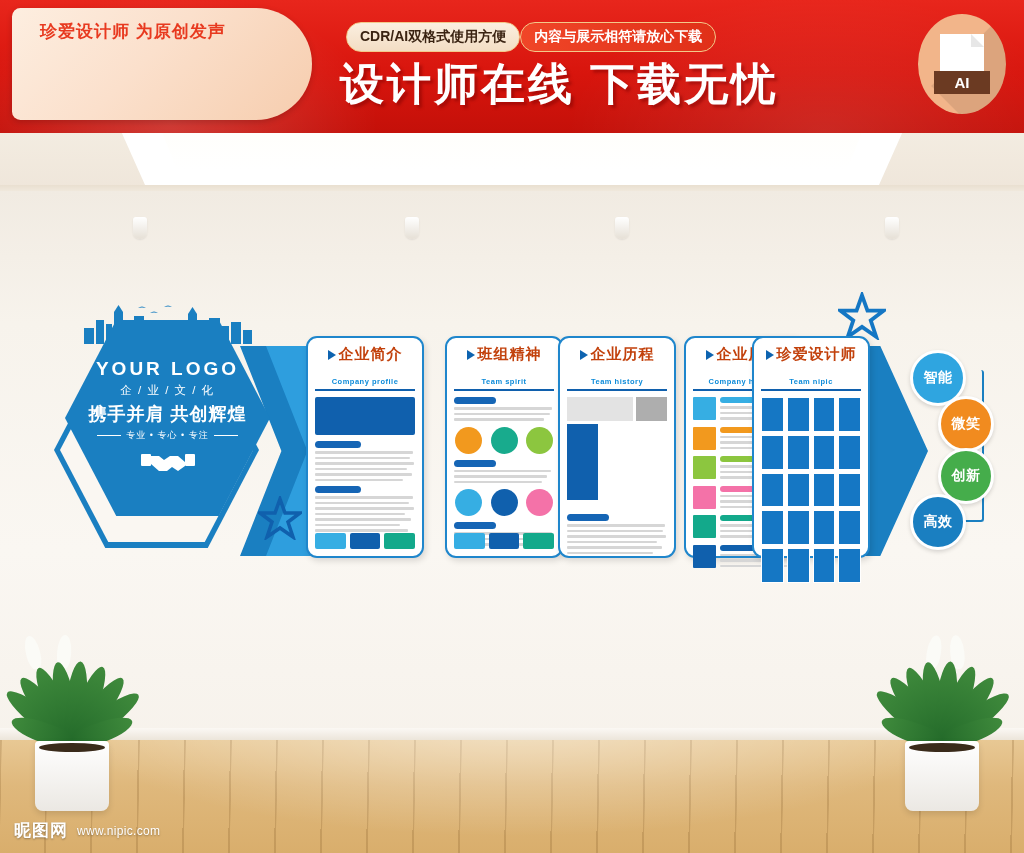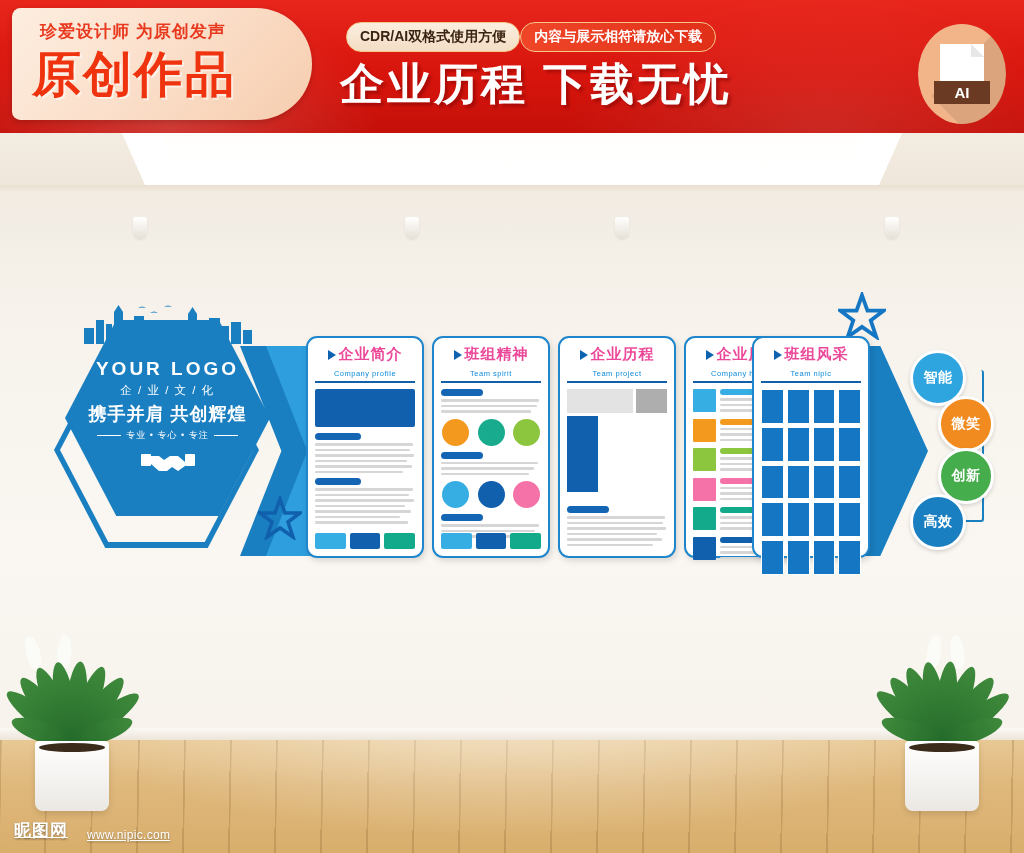--- a/index.html
+++ b/index.html
@@ -25,21 +25,21 @@
 
   .pill-wrap{position:absolute;left:340px;top:22px;height:30px;display:flex;align-items:stretch;}
   .pill{display:flex;align-items:center;justify-content:center;border-radius:16px;
     font-size:14px;font-weight:bold;padding:0 13px;white-space:nowrap;}
   .pill-a{background:linear-gradient(90deg,#f04628,#e03018);color:#fff;border:1.5px solid #f3c98a;}
   .pill-b{background:linear-gradient(180deg,#fbefe0,#f3ddc4);color:#3a2312;border:1.5px solid #f3c98a;margin-left:6px;}
 
   .headline{position:absolute;left:340px;top:55px;font-size:44px;font-weight:bold;color:#fff;
     letter-spacing:3px;white-space:nowrap;text-shadow:3px 3px 3px rgba(120,0,0,.45);}
 
-  .fmt-badges{position:absolute;right:18px;top:24px;display:flex;gap:14px;flex-direction:column;}
+  .fmt-badges{position:absolute;right:18px;top:14px;display:flex;gap:14px;flex-direction:column;}
   .fmt{position:relative;width:88px;height:100px;border-radius:44px/50px;overflow:hidden;
     display:flex;align-items:center;justify-content:center;}
   .fmt.ai{background:#f2b58a;}
   .fmt.cdr{background:#92d664;}
   .fmt .shadow{position:absolute;left:38px;top:12px;width:120px;height:120px;transform:rotate(45deg);
     background:rgba(0,0,0,.09);}
   .doc{position:relative;width:44px;height:60px;background:#fff;}
   .doc .fold{position:absolute;right:0;top:0;width:13px;height:13px;background:#e7e7e7;
     clip-path:polygon(0 0,100% 100%,0 100%);}
   .doc .tag{position:absolute;left:-6px;bottom:0;width:56px;height:23px;display:flex;
@@ -116,27 +116,27 @@
   .arrow-r-lt{position:absolute;left:742px;top:38px;width:106px;height:210px;background:#2e9ede;
     clip-path:polygon(0 0,55% 0,100% 50%,55% 100%,0 100%,45% 50%);}
 
   .star{position:absolute;}
   .star svg{display:block;}
 
   
   .panel{position:absolute;top:28px;width:118px;height:222px;background:#fff;
     border:2.5px solid #1f86cc;border-radius:11px;box-shadow:2px 3px 6px rgba(0,0,0,.13);
     box-sizing:border-box;padding:7px 7px 8px;}
-  .p1{left:254px;} .p2{left:380px;} .p3{left:506px;} .p4{left:632px;} .p5{left:700px;}
+  .p1{left:254px;} .p2{left:393px;} .p3{left:506px;} .p4{left:632px;} .p5{left:700px;}
   .panel-hd{text-align:center;border-bottom:2px solid #1060ad;padding-bottom:3px;}
-  .panel-hd .cn{font-size:15px;font-weight:bold;color:#ec4899;letter-spacing:1px;white-space:nowrap;}
+  .panel-hd .cn{font-size:15px;font-weight:bold;color:#c2410c;letter-spacing:1px;white-space:nowrap;}
   .panel-hd .cn .tri{display:inline-block;width:0;height:0;border-left:8px solid #0d63b0;
     border-top:5px solid transparent;border-bottom:5px solid transparent;margin-right:3px;
     vertical-align:middle;}
-  .panel-hd .en{font-size:7.5px;font-weight:normal;color:#0d8bd9;letter-spacing:.5px;margin-top:5px;}
+  .panel-hd .en{font-size:7.5px;font-weight:bold;color:#0d8bd9;letter-spacing:.5px;margin-top:13px;}
   .panel-body{position:relative;margin-top:6px;}
 
   .ln{height:2.5px;background:#d6d6d6;border-radius:1px;margin:3px 0;}
   .blk{background:#1060ad;border-radius:2px;}
   .tab{height:7px;border-radius:4px;background:#1565b5;}
 
   .swatches{position:absolute;left:7px;right:7px;bottom:7px;display:flex;gap:4px;}
   .swatches div{flex:1;height:16px;border-radius:2px;}
 
   .dots{display:flex;justify-content:space-between;margin:6px 1px;}
@@ -157,47 +157,46 @@
   .circle{position:absolute;border-radius:50%;border:3px solid #fff;display:flex;
     align-items:center;justify-content:center;color:#fff;font-size:14px;font-weight:bold;
     letter-spacing:.5px;box-shadow:0 2px 4px rgba(0,0,0,.15);}
   .c1{left:858px;top:42px;width:50px;height:50px;background:#2fa5e0;}
   .c2{left:886px;top:88px;width:50px;height:50px;background:#f18b1f;}
   .c3{left:886px;top:140px;width:50px;height:50px;background:#45ad4b;}
   .c4{left:858px;top:186px;width:50px;height:50px;background:#1a7fc1;}
   .link{position:absolute;border:2.5px solid #1a7fc1;border-radius:3px;}
 
   
-  .wm{position:absolute;left:14px;bottom:11px;display:flex;align-items:flex-end;gap:19px;
-    color:#fff;text-shadow:0 1px 2px rgba(0,0,0,.35);text-decoration:underline;}
+  .wm{position:absolute;left:14px;bottom:11px;display:flex;align-items:center;gap:9px;
+    color:#fff;text-shadow:0 1px 2px rgba(0,0,0,.35);}
   .wm .cn{font-size:17px;font-weight:bold;letter-spacing:1px;}
   .wm .url{font-size:12px;letter-spacing:.3px;}
   .idbox{position:absolute;right:6px;bottom:12px;background:rgba(90,70,45,.42);color:#fff;
     font-size:11.5px;padding:3px 8px;letter-spacing:.2px;white-space:nowrap;}
 </style>
 </head>
 <body>
 
 <div id="page">
 
   <div class="banner">
     <div class="banner-glow"></div>
     <div class="banner-glow2"></div>
 
     <div class="left-plate">
       <div class="lp-sub">珍爱设计师  为原创发声</div>
-      <div class="lp-main">原创作品</div>
     </div>
 
     <div class="pill-wrap">
       <div class="pill pill-b">CDR/AI双格式使用方便</div>
       <div class="pill pill-a">内容与展示相符请放心下载</div>
     </div>
 
-    <div class="headline">企业历程  下载无忧</div>
+    <div class="headline">设计师在线  下载无忧</div>
 
     <div class="fmt-badges">
       <div class="fmt ai">
         <div class="shadow"></div>
         <div class="doc">
           <div class="fold"></div>
           <div class="tag">AI</div>
         </div>
       </div>
     </div>
@@ -380,21 +379,21 @@
         <div class="swatches">
           <div style="background:#36aee3"></div>
             <div style="background:#1060ad"></div>
             <div style="background:#13a98b"></div>
         </div>
       </div>
 
       <div class="panel p3">
         <div class="panel-hd">
           <div class="cn"><span class="tri"></span><span>企业历程</span></div>
-          <div class="en">Team project</div>
+          <div class="en">Team history</div>
         </div>
         <div class="panel-body">
           <div class="mosaic">
             <div style="background:#e3e3e3;grid-column:1/3"></div>
             <div style="background:#aeaeae"></div>
             <div style="background:#f2991e;grid-column:1/3"></div>
             <div style="background:#1060ad;grid-row:2/5"></div>
             <div style="background:#8cc63f"></div>
             <div style="background:#8cc63f"></div>
             <div style="background:#13a98b;grid-column:1/3"></div>
@@ -467,21 +466,21 @@
                 <div class="ln" style="width:95%"></div>
                 <div class="ln" style="width:88%"></div>
                 <div class="ln" style="width:97%"></div>
               </div>
             </div>
         </div>
       </div>
 
       <div class="panel p5">
         <div class="panel-hd">
-          <div class="cn"><span class="tri"></span><span>班组风采</span></div>
+          <div class="cn"><span class="tri"></span><span>珍爱设计师</span></div>
           <div class="en">Team nipic</div>
         </div>
         <div class="panel-body">
           <div class="grid5">
             <div></div>
               <div></div>
               <div></div>
               <div></div>
             <div></div>
               <div></div>

